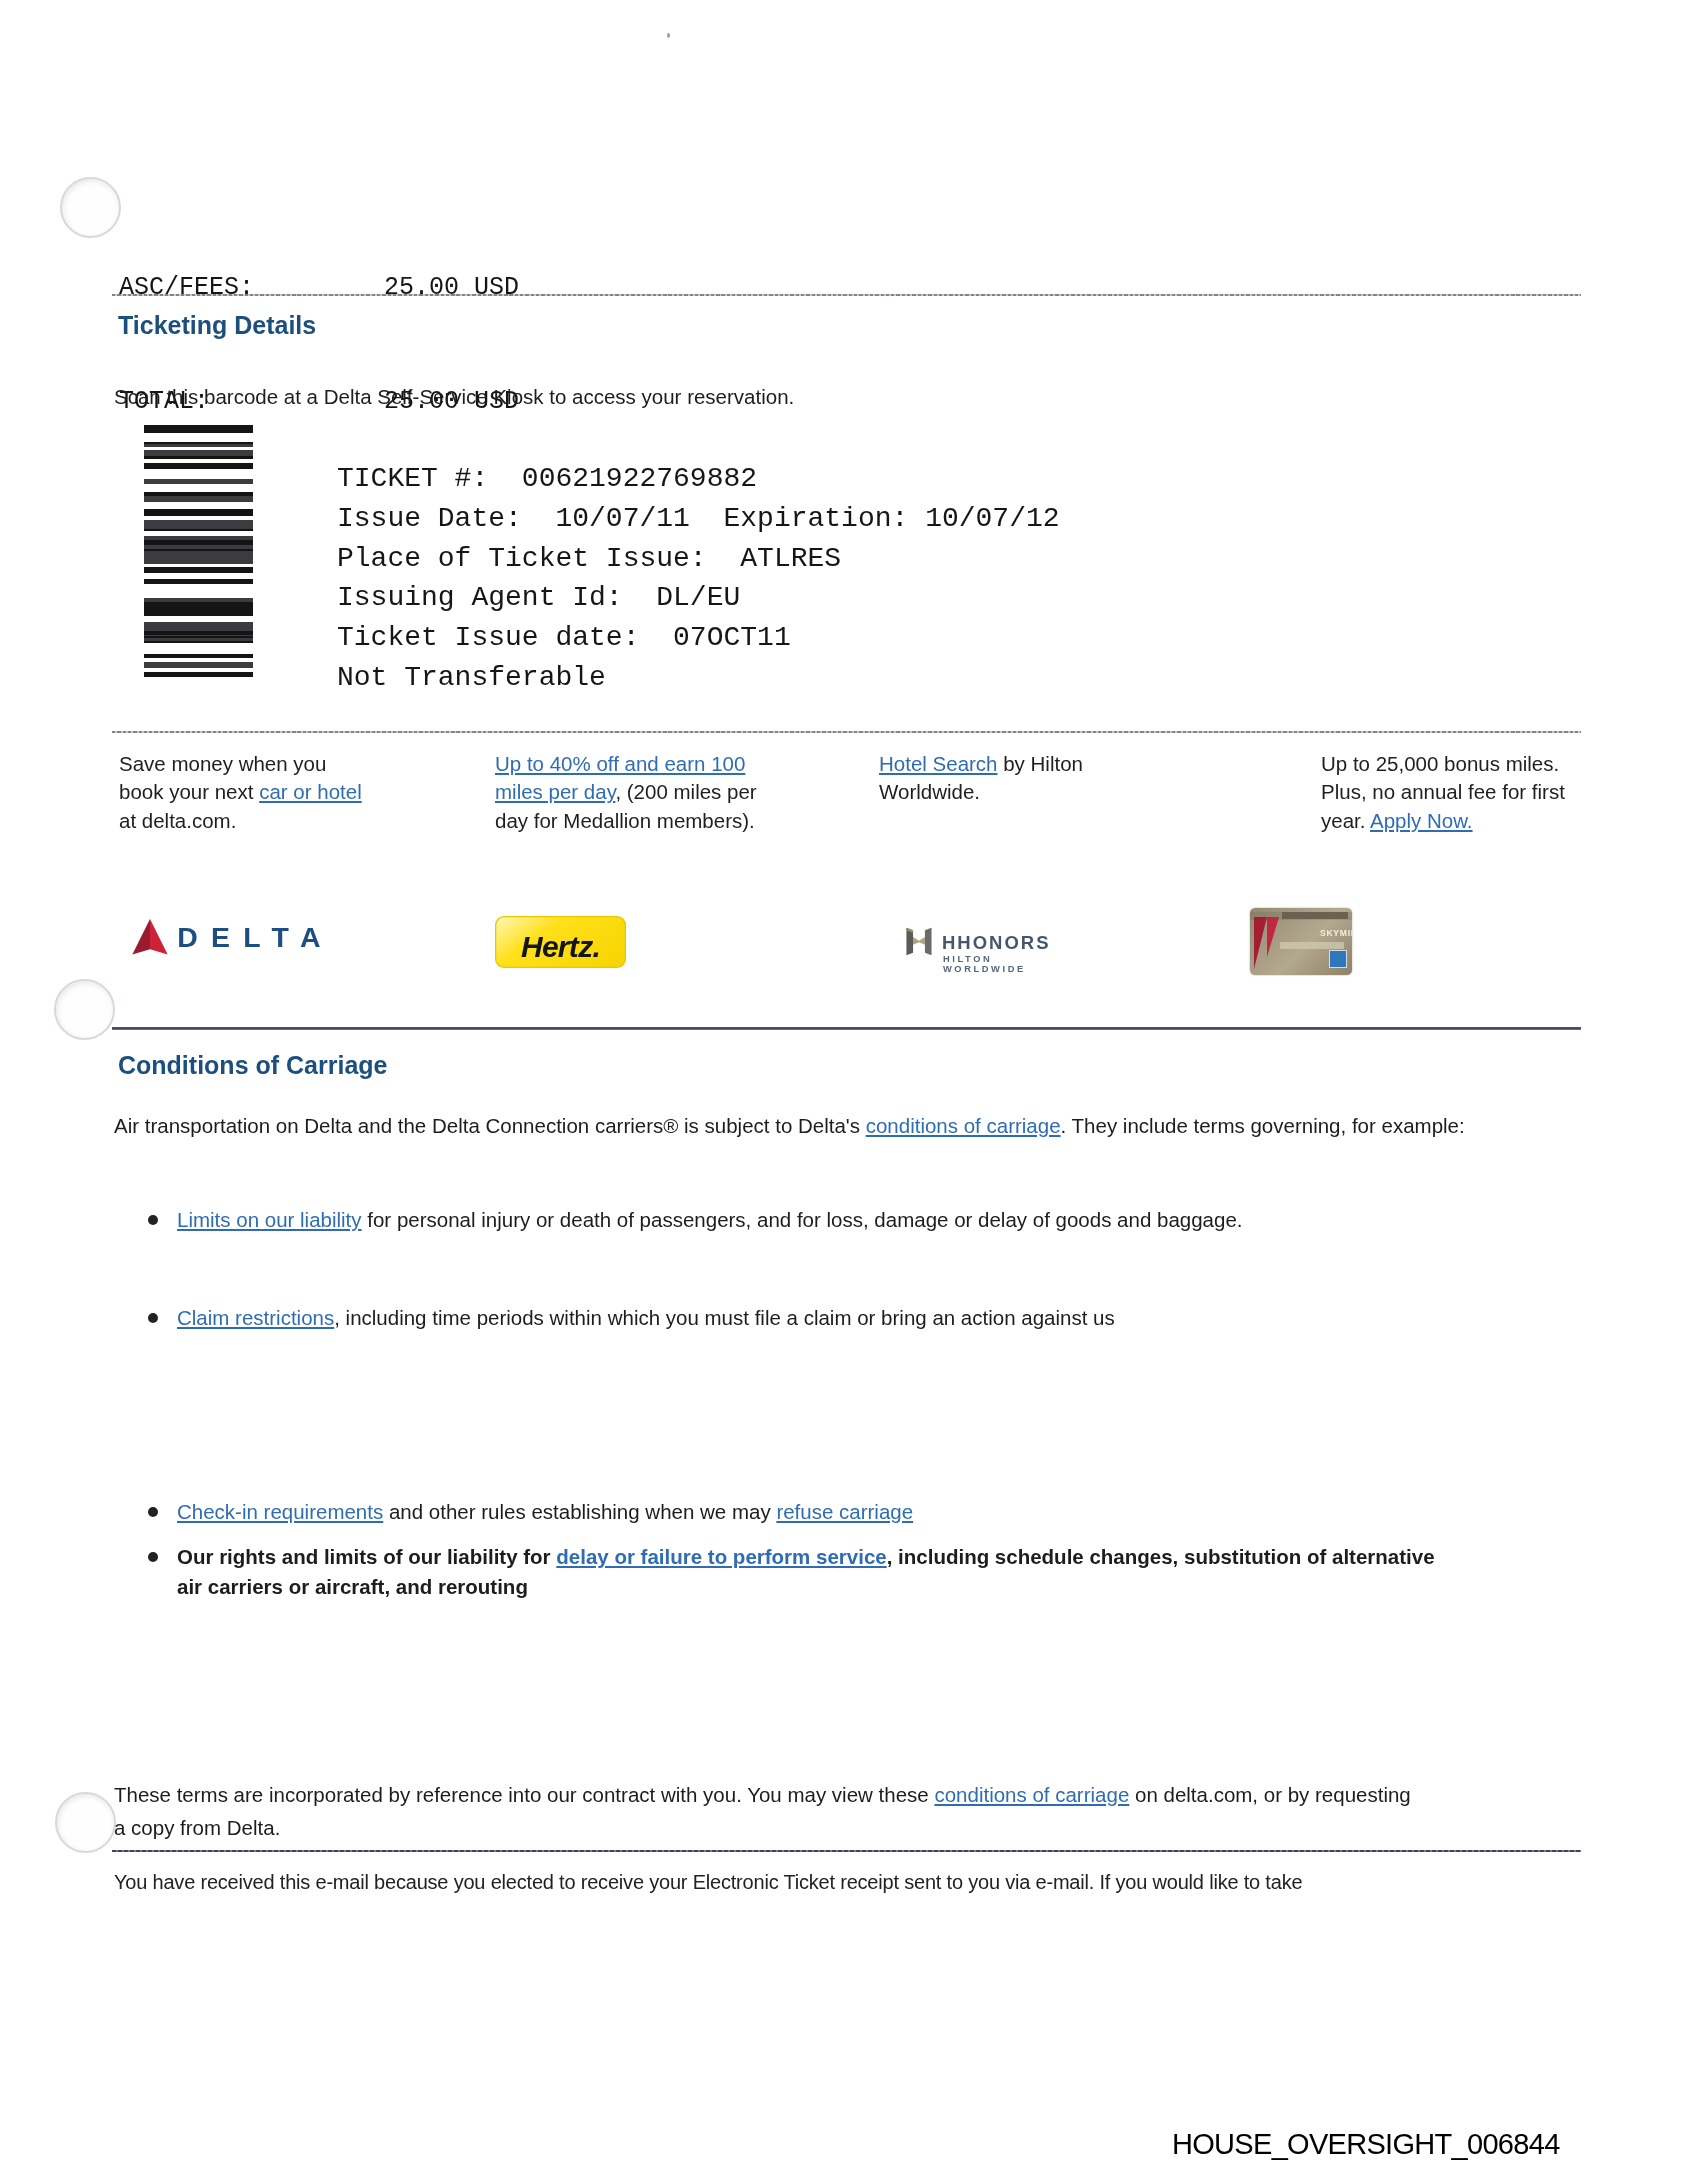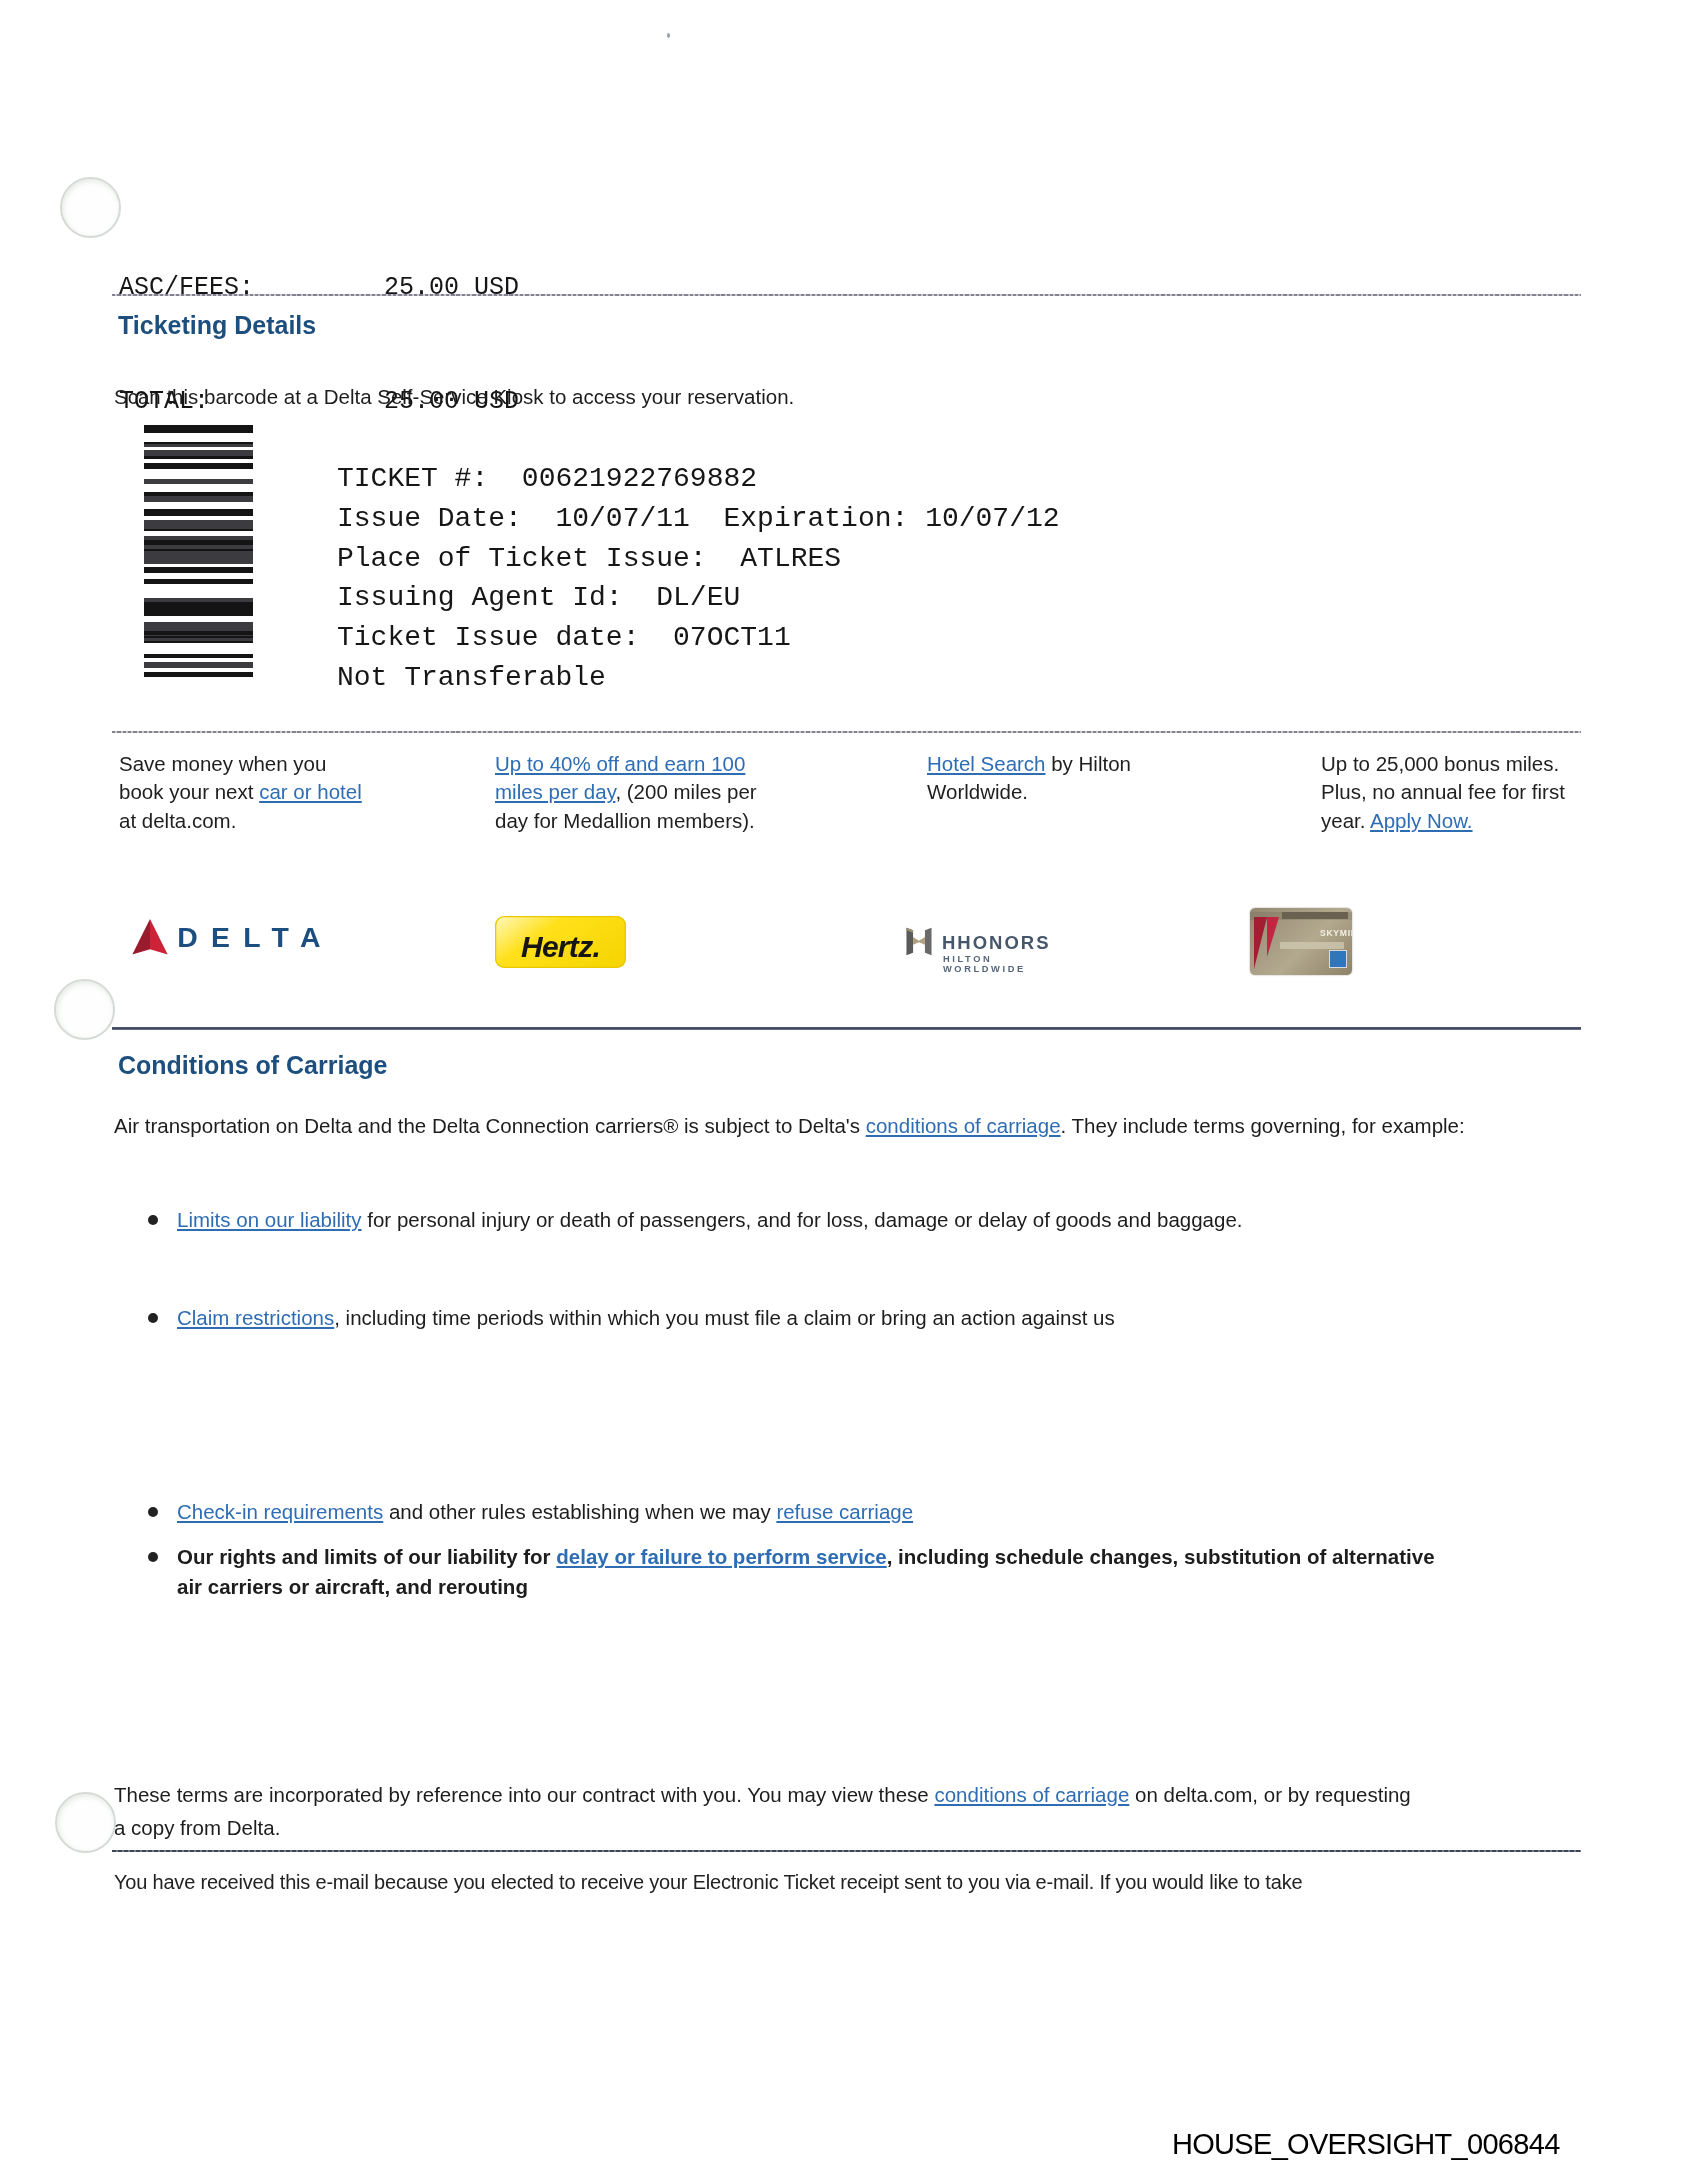--- a/index.html
+++ b/index.html
@@ -152,21 +152,21 @@
   <div class="abs mono tline" style="top:503px;"><span>Issue Date:</span><span>  </span><span>10/07/11</span><span>  </span><span>Expiration:</span><span> </span><span>10/07/12</span></div>
   <div class="abs mono tline" style="top:543px;"><span>Place of Ticket Issue:</span><span>  </span><span>ATLRES</span></div>
   <div class="abs mono tline" style="top:582px;"><span>Issuing Agent Id:</span><span>  </span><span>DL/EU</span></div>
   <div class="abs mono tline" style="top:622px;"><span>Ticket Issue date:</span><span>  </span><span>07OCT11</span></div>
   <div class="abs mono tline" style="top:662px;">Not Transferable</div>
 
   <div class="abs divider" style="top:731px;"></div>
 
   <div class="abs promo" style="left:119px;width:245px;"><span>Save money when you book your next </span><a class="lnk">car or hotel</a><span> at delta.com.</span></div>
   <div class="abs promo" style="left:495px;width:278px;"><span></span><a class="lnk">Up to 40% off and earn 100 miles per day</a><span>, (200 miles per day for Medallion members).</span></div>
-  <div class="abs promo" style="left:879px;width:284px;margin-left:48px;"><span></span><a class="lnk">Hotel Search</a><span> by Hilton Worldwide.</span></div>
+  <div class="abs promo" style="left:879px;width:284px;"><span></span><a class="lnk">Hotel Search</a><span> by Hilton Worldwide.</span></div>
   <div class="abs promo" style="left:1321px;width:265px;"><span>Up to 25,000 bonus miles. Plus, no annual fee for first year. </span><a class="lnk">Apply Now.</a><span></span></div>
 
   <div class="abs" style="left:132px;top:918px;display:flex;align-items:flex-start;">
     <span style="display:inline-block;margin-top:1.3px;">
       <svg width="36" height="38" viewBox="0 0 54 58">
         <polygon points="27,0 0,54 27,46" fill="#9b1b2e"></polygon>
         <polygon points="27,0 27,46 54,54" fill="#ce2238"></polygon>
       </svg>
     </span>
     <span class="delta-word" style="margin-left:9.3px;margin-top:2.6px;">DELTA</span>

